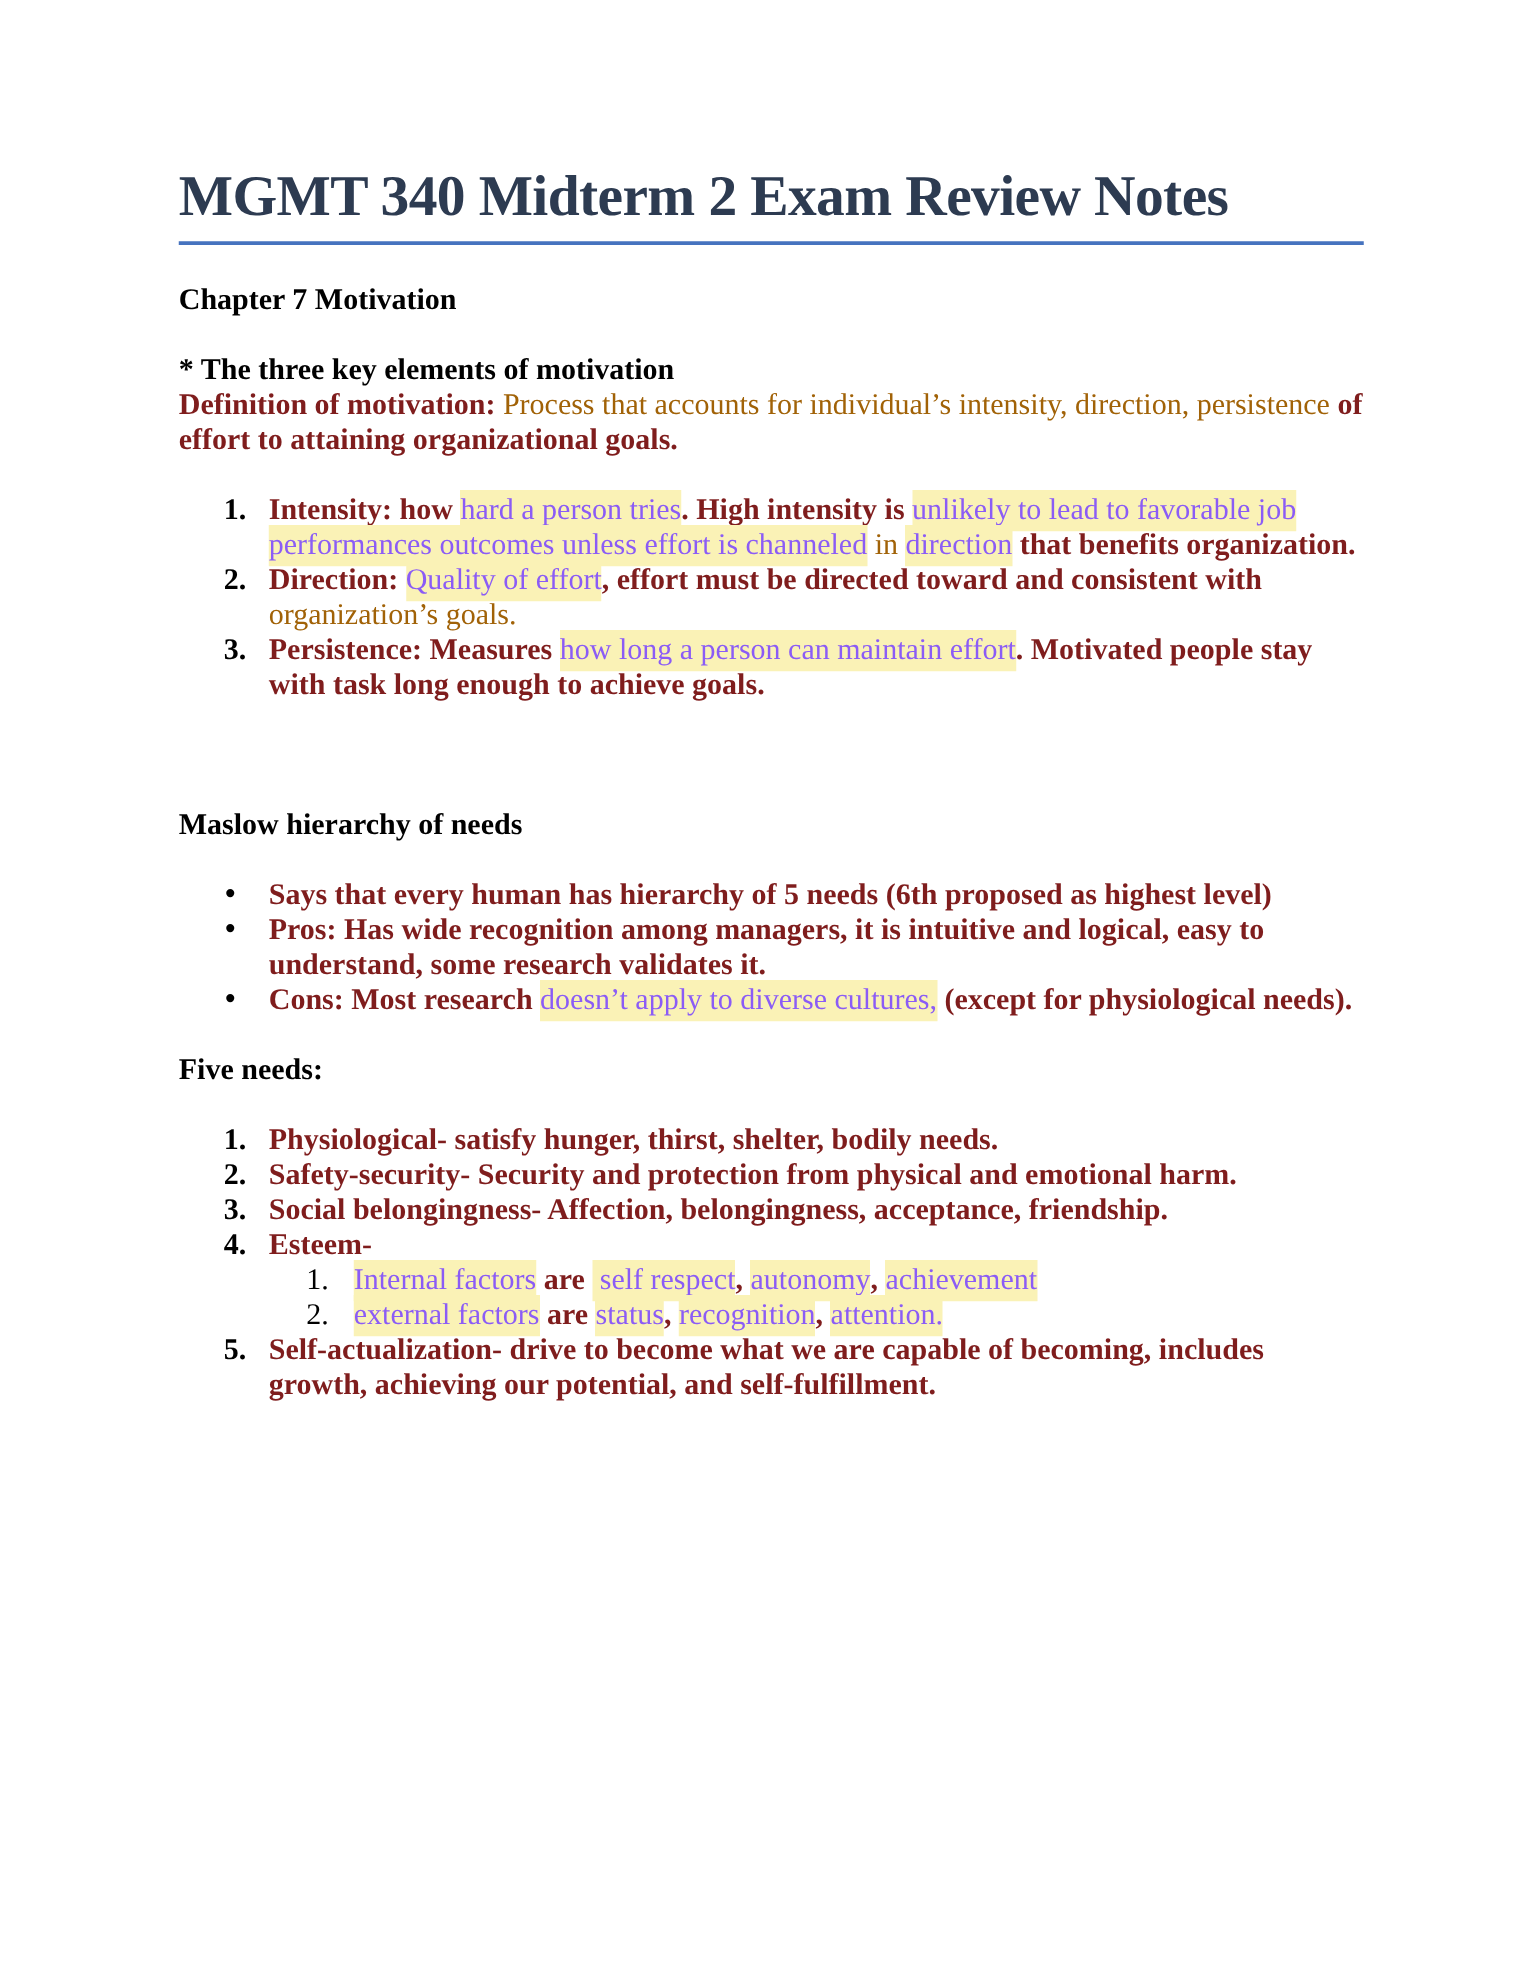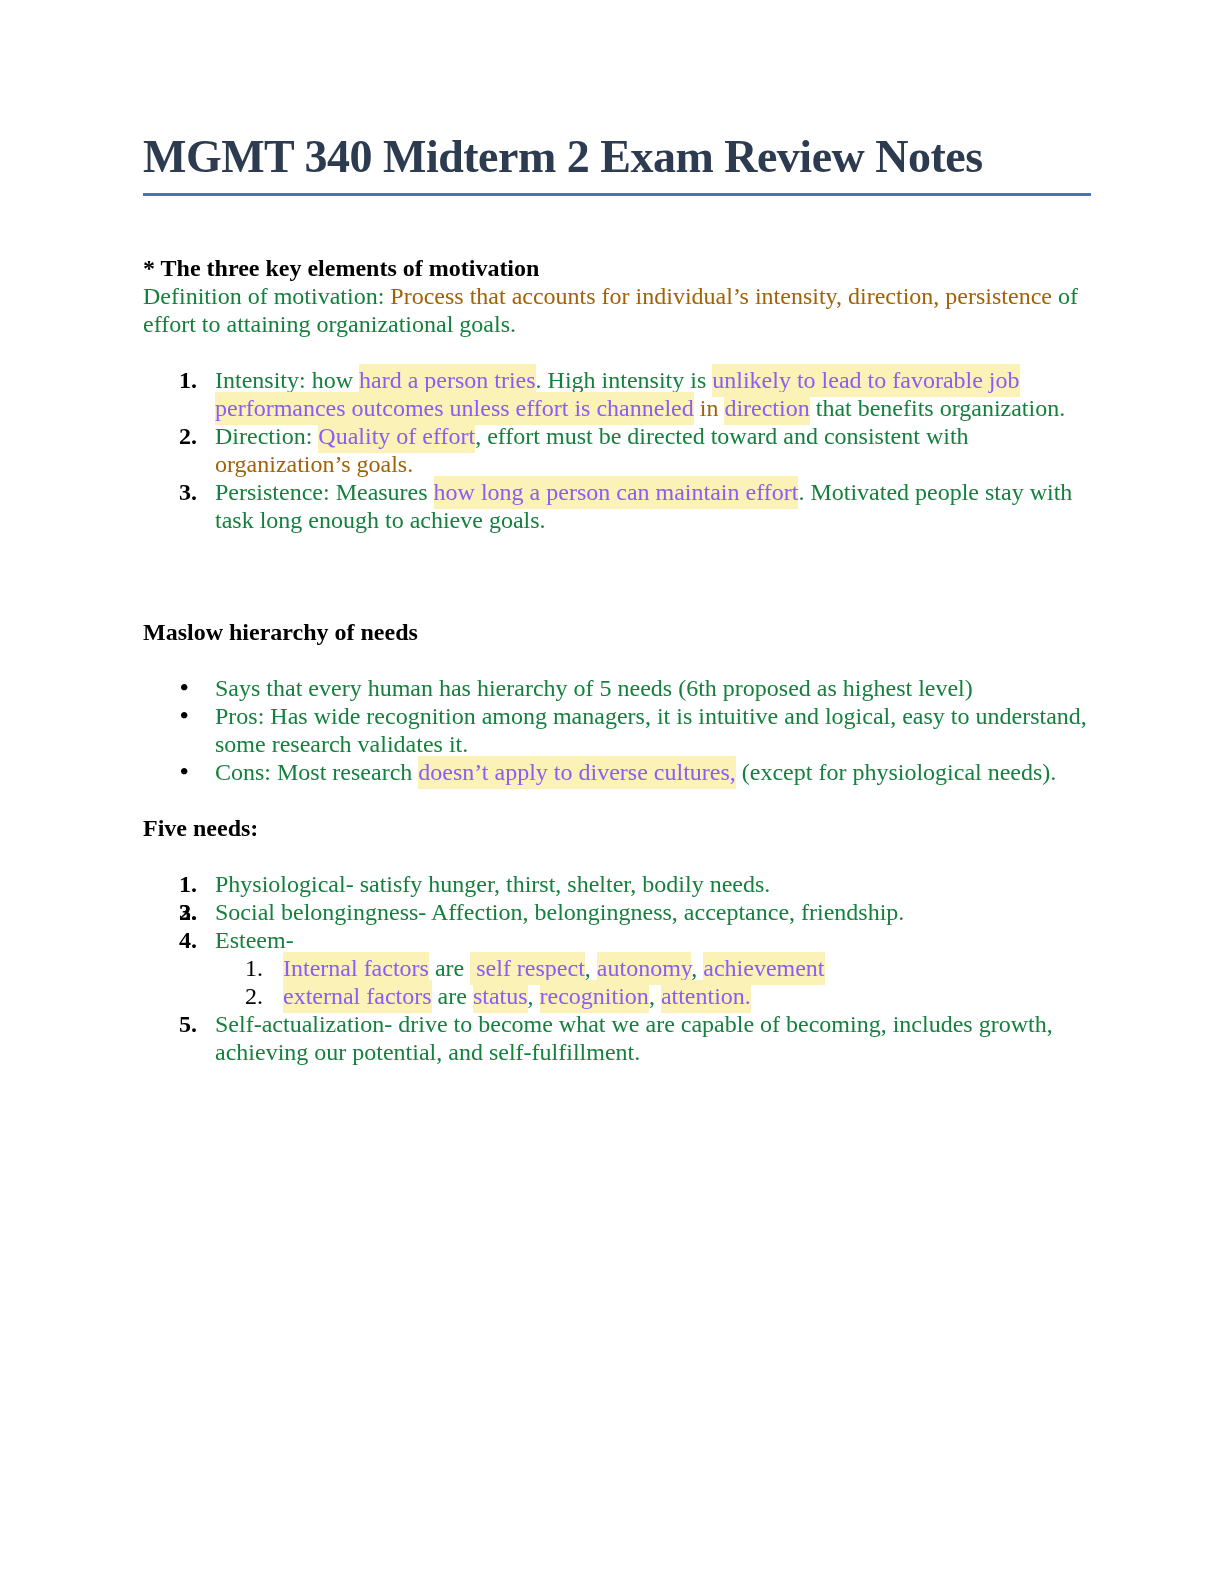--- a/index.html
+++ b/index.html
@@ -16,21 +16,21 @@
     margin:0;
     font-size:46px;
     line-height:54px;
     font-weight:bold;
     letter-spacing:-0.5px;
     color:var(--title-color,#2d3b51);
     padding-bottom:9px;
     border-bottom:3px solid var(--accent,#4673bf);
   }
   .line{margin:0;font-size:24px;line-height:28px;font-weight:bold;}
-  .b{font-weight:normal;color:#15803d;}
+  .b{font-weight:bold;color:#7f1d1d;}
   .r{font-weight:normal;color:#a16207;}
   mark.hl{
     background:var(--hl,#faf2b6);
     font-weight:normal;
     color:#8b5cf6;
     padding:3px 0 4px 0;
   }
   .sp{height:28px;}
   .sp30{height:30px;}
   .li{position:relative;padding-left:72px;font-size:24px;line-height:28px;font-weight:bold;}
@@ -42,20 +42,21 @@
 </head>
 <body>
 
 <div class="page">
   <div class="content">
 
     <h1 class="title">MGMT 340 Midterm 2 Exam Review Notes</h1>
 
     <div class="sp30"></div>
 
+    <p class="line">Chapter 7 Motivation</p>
 
     <div class="sp"></div>
 
     <p class="line">* The three key elements of motivation</p>
     <p class="line"><span class="b">Definition of motivation:</span><span class="r"> Process that accounts for individual’s intensity, direction, persistence </span><span class="b">of effort to attaining organizational goals.</span></p>
 
     <div class="sp"></div>
 
     <div class="li">
       <span class="num">1.</span><span class="b">Intensity: how </span><mark class="hl">hard a person tries</mark><span class="b">. High intensity is </span><mark class="hl">unlikely to lead to favorable job performances outcomes unless effort is channeled</mark><span class="r"> in </span><mark class="hl">direction</mark><span class="b"> that benefits organization.</span>
@@ -90,21 +91,21 @@
     <div class="sp"></div>
 
     <p class="line">Five needs:</p>
 
     <div class="sp"></div>
 
     <div class="li">
       <span class="num">1.</span><span class="b">Physiological- satisfy hunger, thirst, shelter, bodily needs.</span>
     </div>
     <div class="li">
-      <span class="num">2.</span>
+      <span class="num">2.</span><span class="b">Safety-security- Security and protection from physical and emotional harm.</span>
     </div>
     <div class="li">
       <span class="num">3.</span><span class="b">Social belongingness- Affection, belongingness, acceptance, friendship.</span>
     </div>
     <div class="li">
       <span class="num">4.</span><span class="b">Esteem-</span>
     </div>
     <div class="li-sub">
       <span class="num">1.</span><mark class="hl">Internal factors</mark><span class="b"> are </span><mark class="hl">&nbsp;self respect</mark><span class="b">, </span><mark class="hl">autonomy</mark><span class="b">, </span><mark class="hl">achievement</mark>
     </div>

